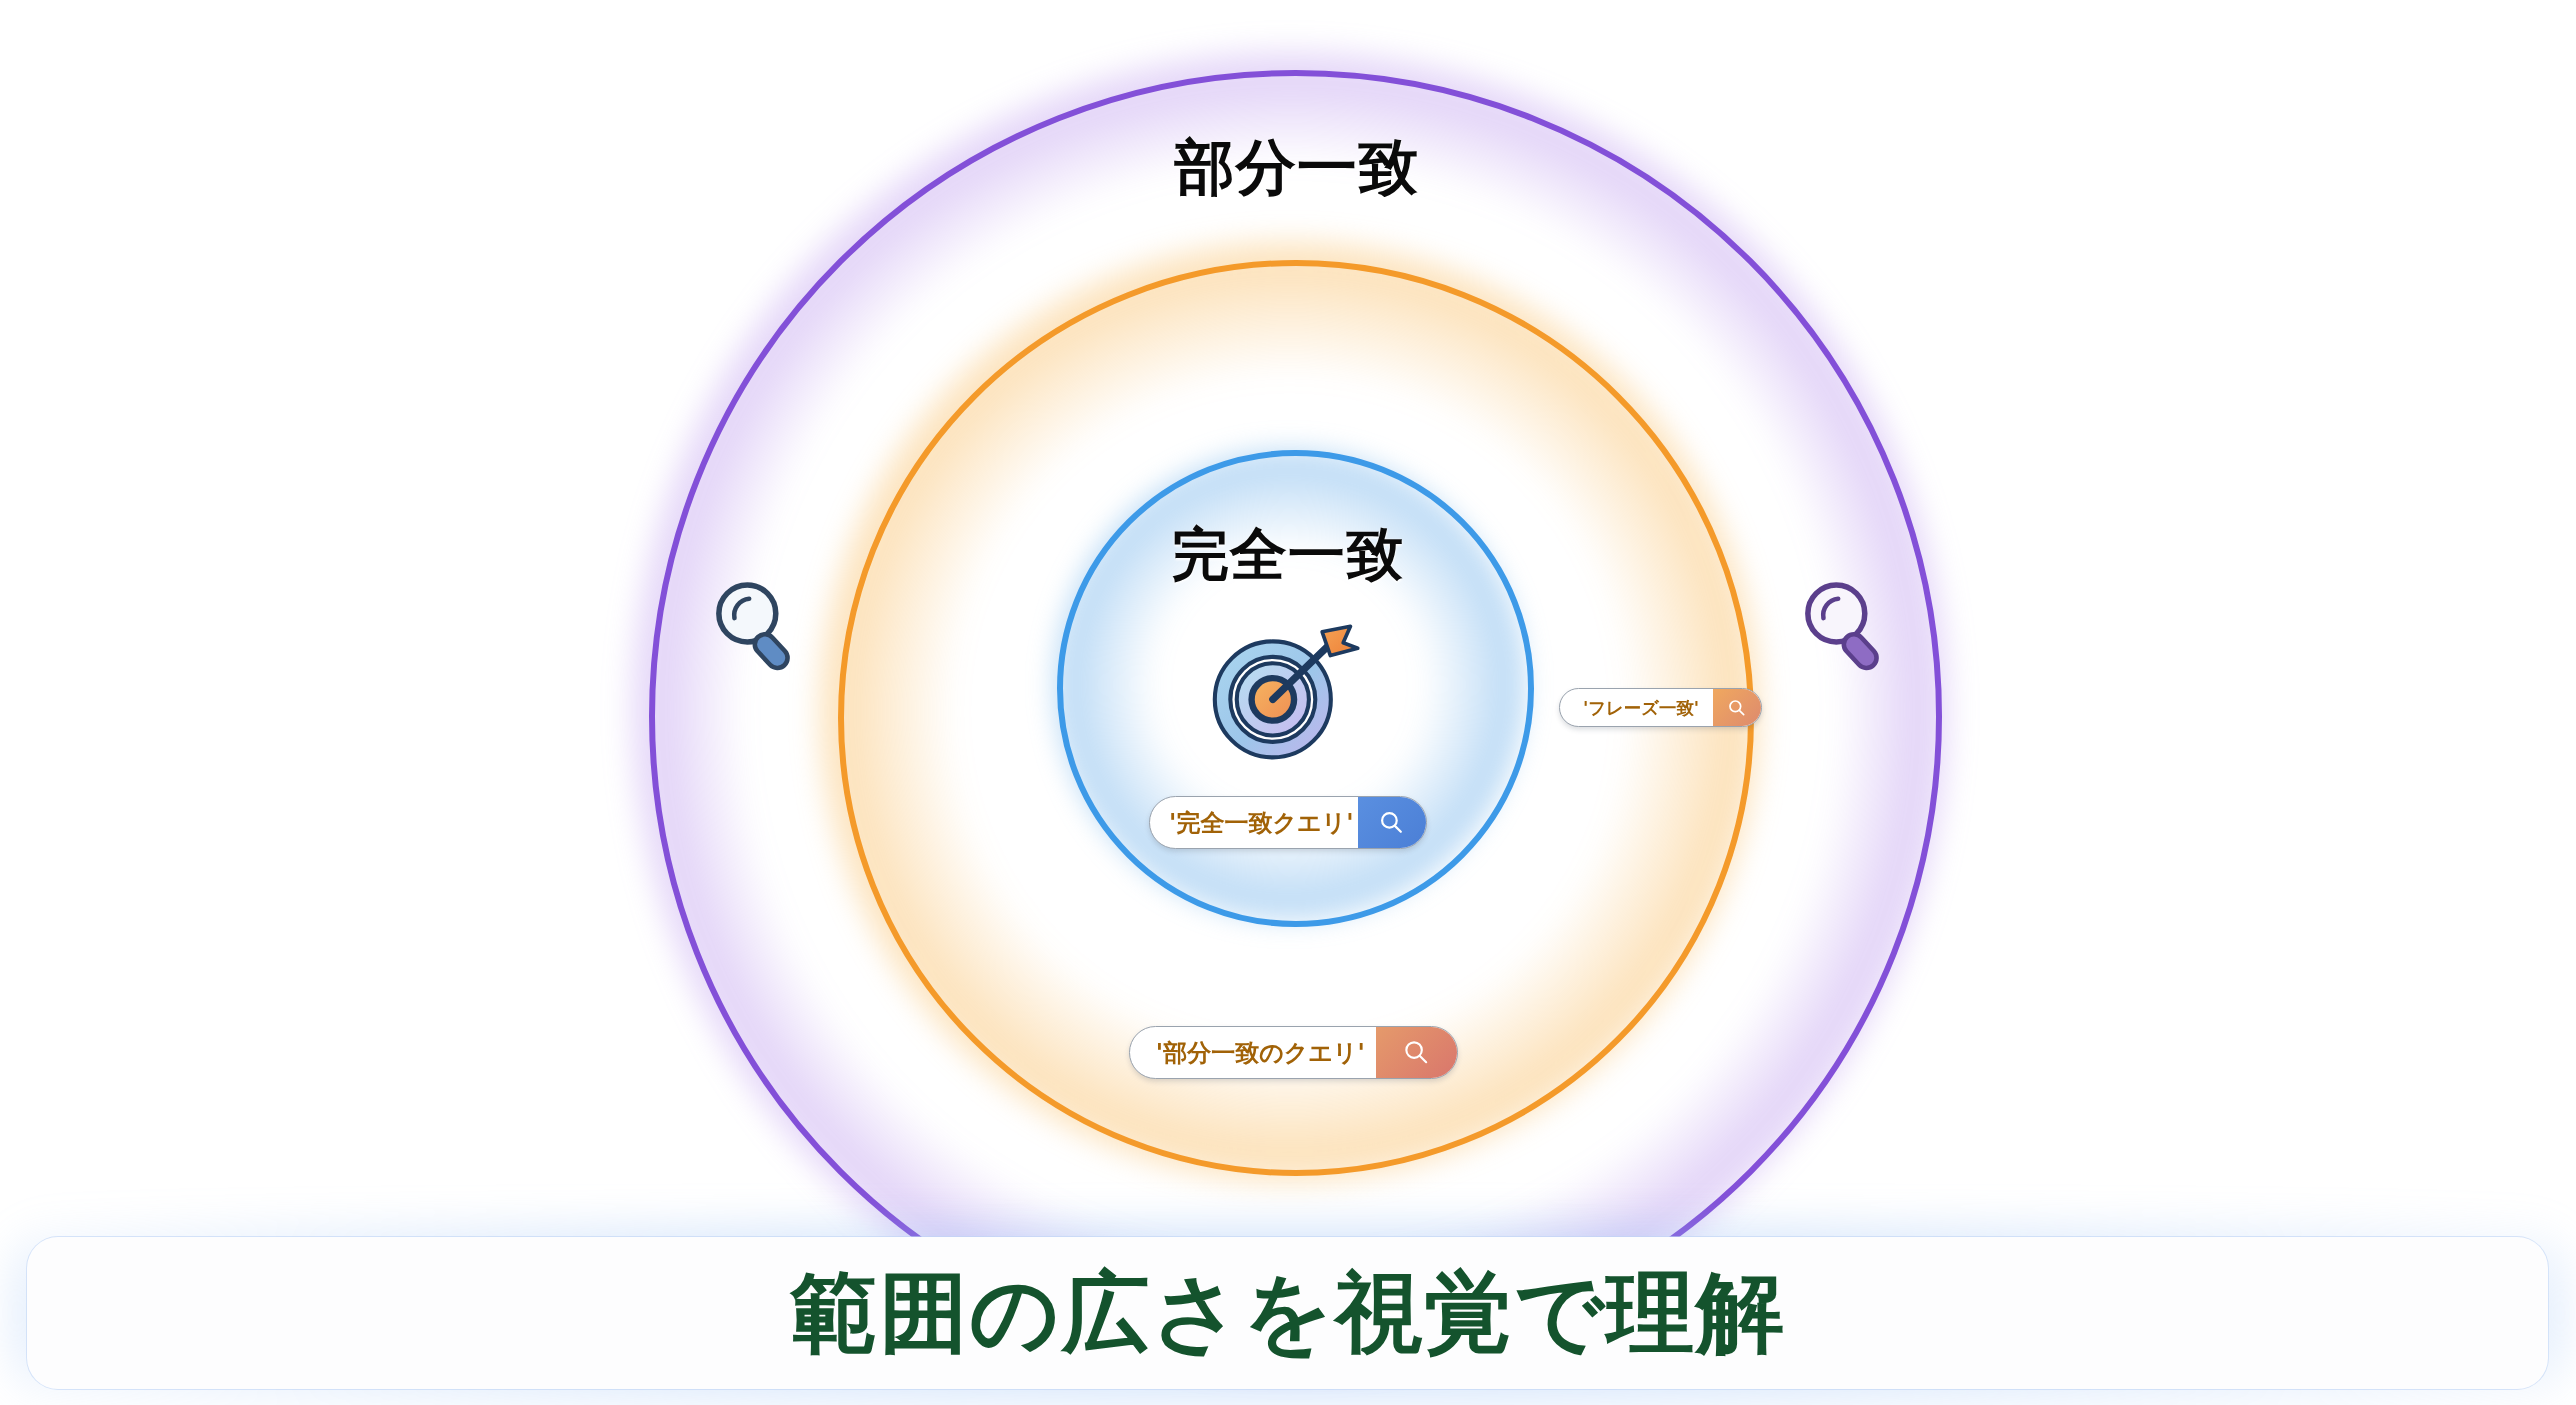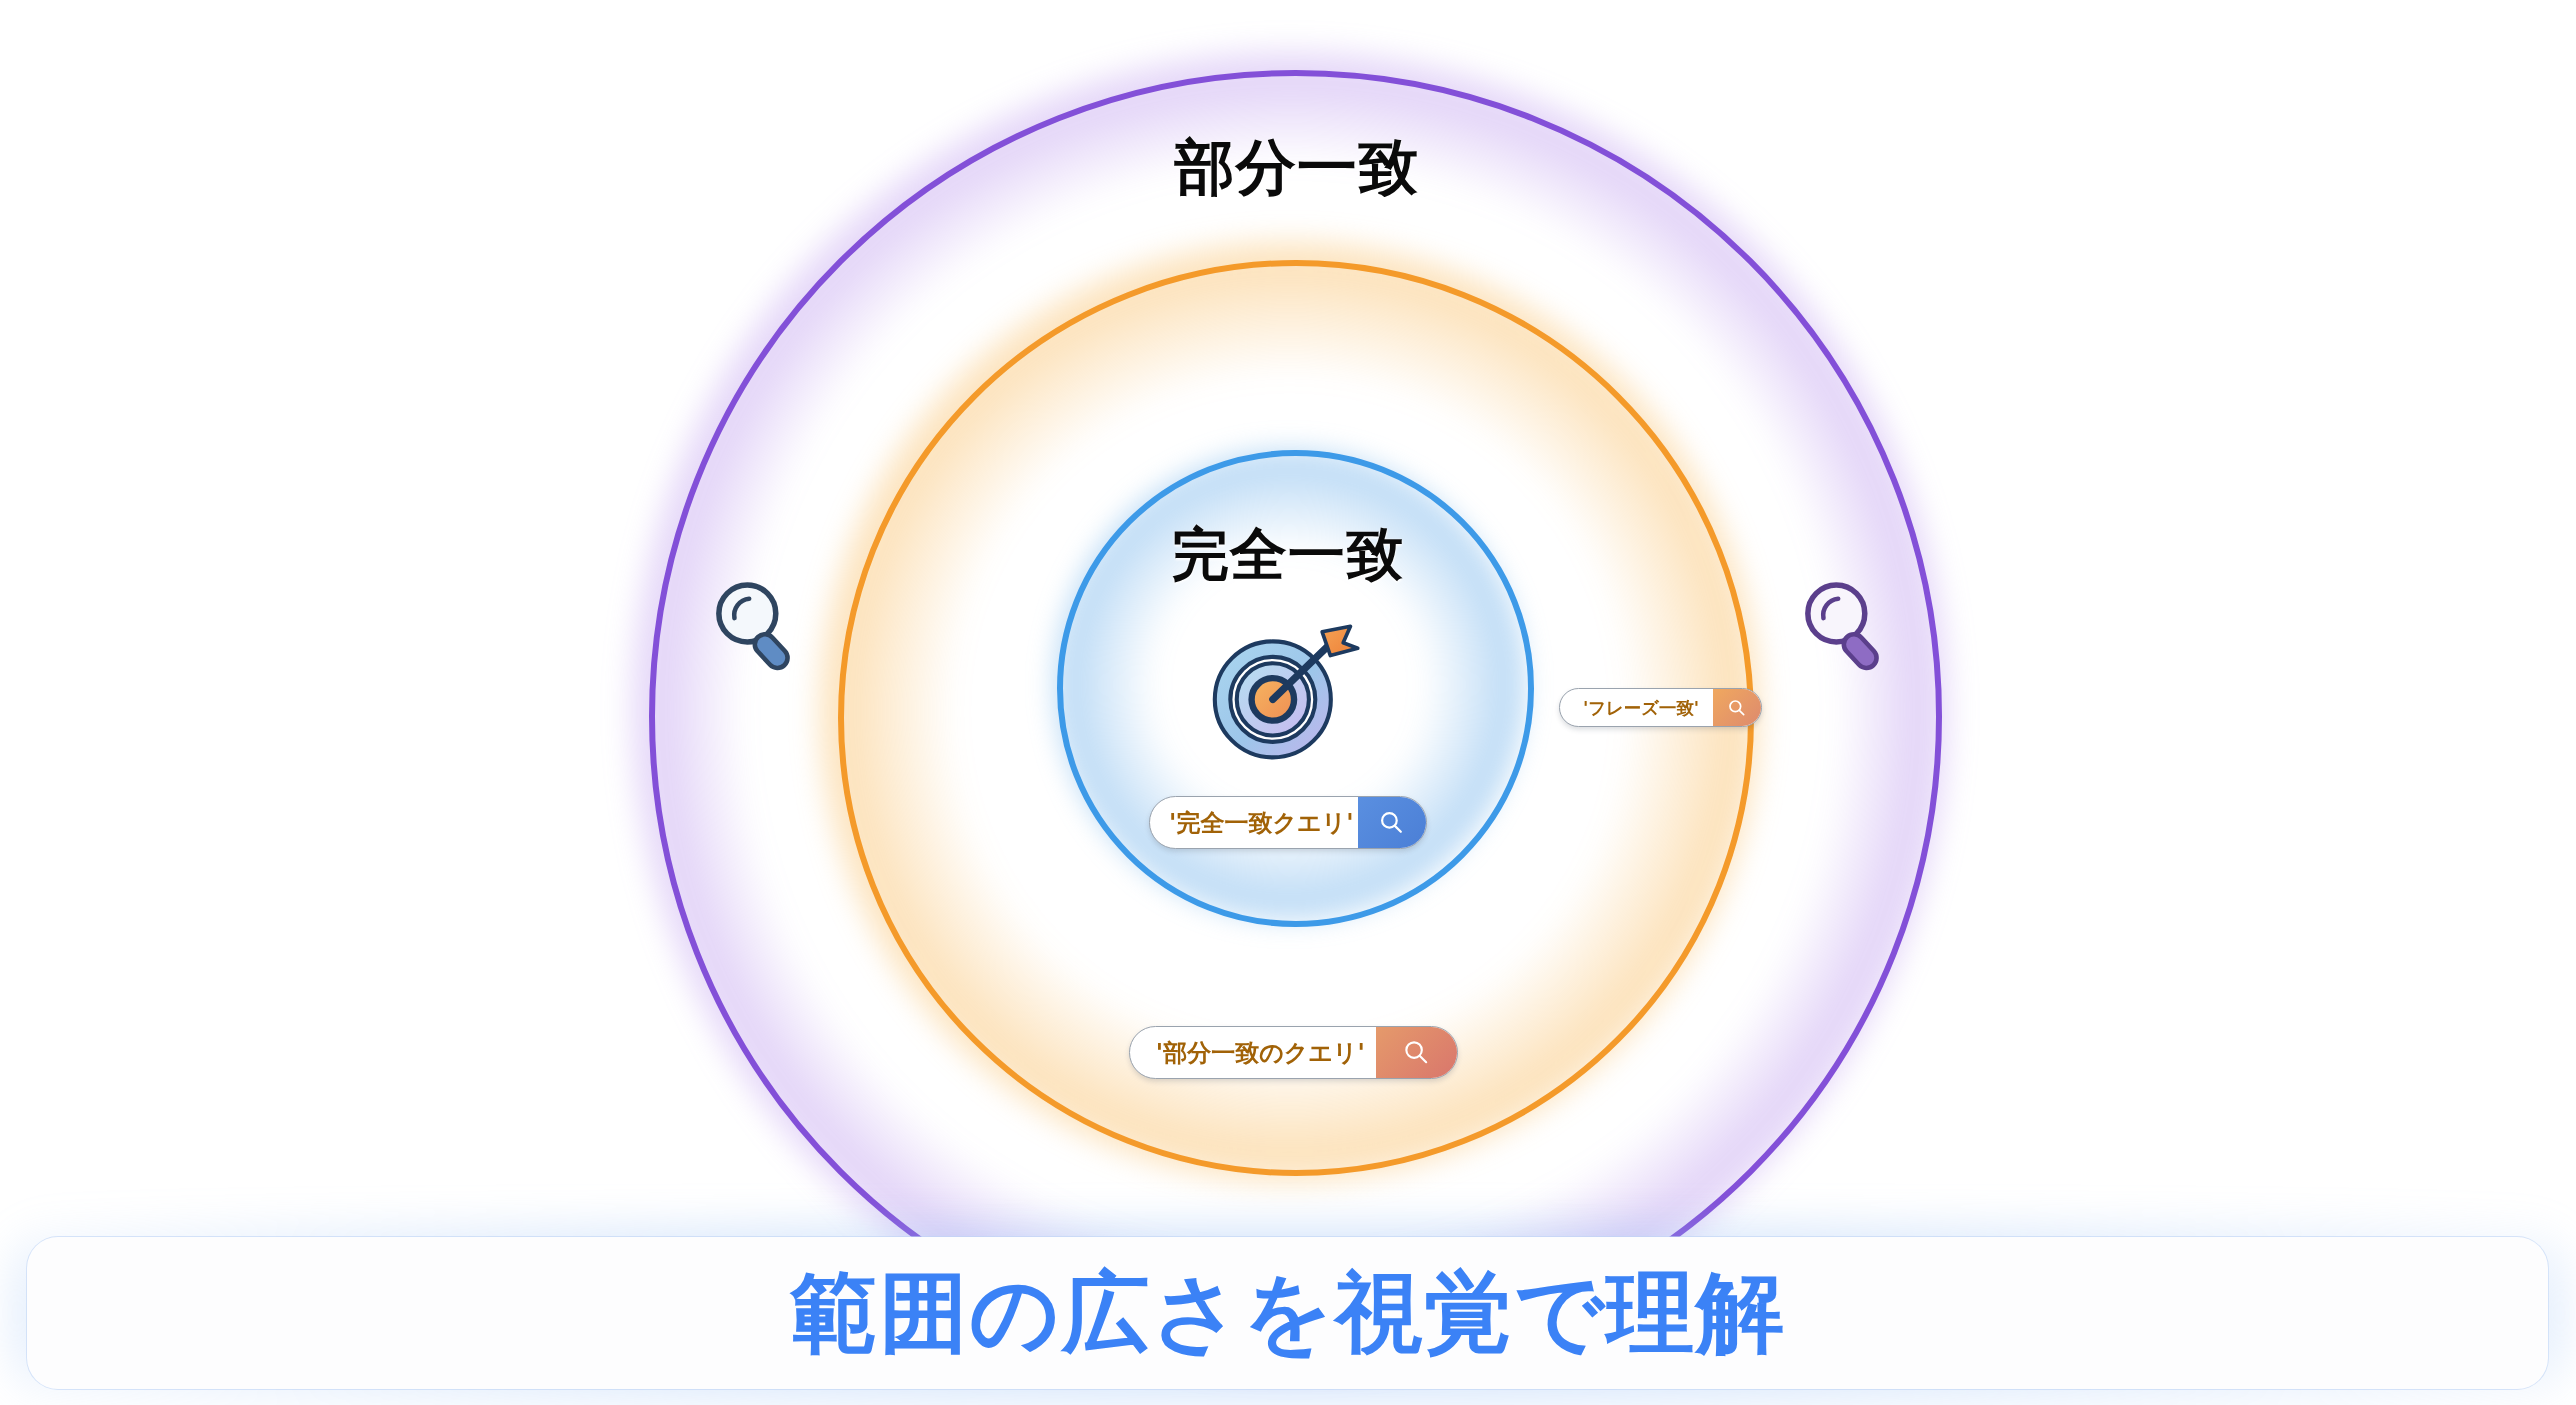--- a/index.html
+++ b/index.html
@@ -189,21 +189,21 @@
     left: 27.4px; top: 1237px;
     width: 2521px; height: 152px;
     background: #fdfdfe;
     border-radius: 31px;
     display: flex;
     align-items: center;
     justify-content: center;
     box-shadow: 0 0 0 0.9px rgba(190,212,245,0.6);
   }
   #caption-text {
-    color: #3b82f6;
+    color: #14532d;
     font-size: 88px;
     font-weight: 700;
     letter-spacing: 0.02em;
     white-space: nowrap;
   }
 </style>
 </head>
 <body>
 
 <div id="stage">

